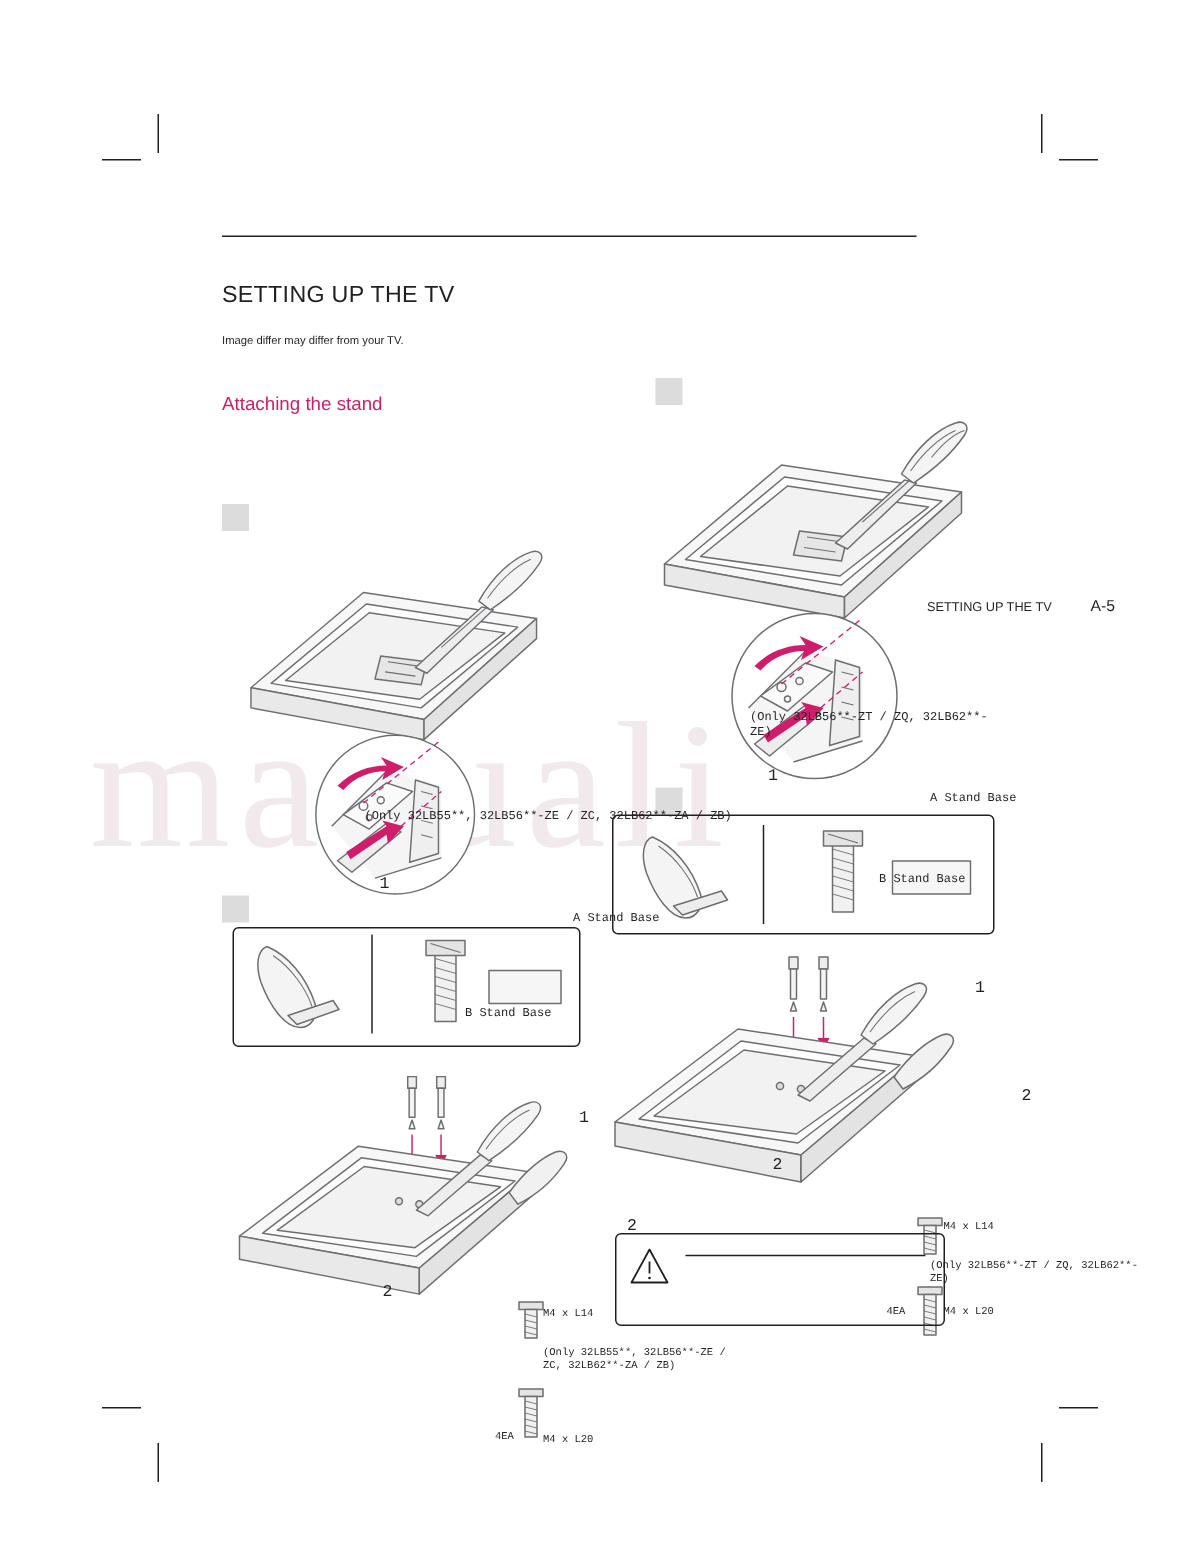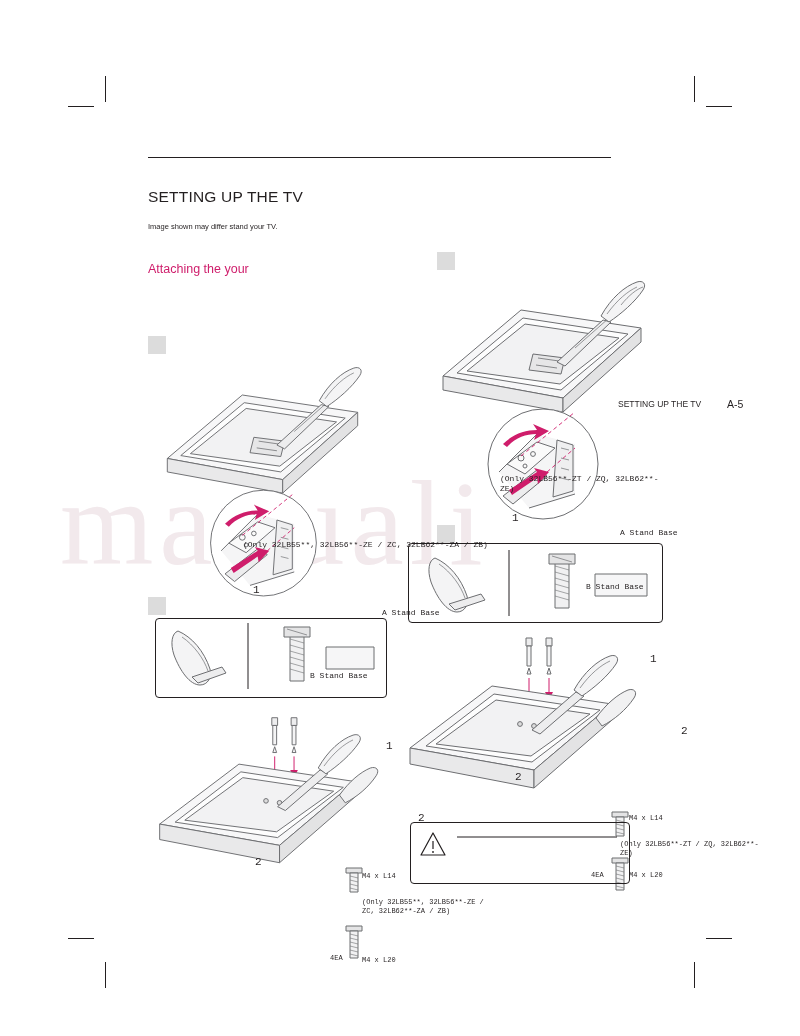--- a/index.html
+++ b/index.html
@@ -100,22 +100,22 @@
 <div class="crop h" style="left:706px; top:106px;"></div>
 <div class="crop h" style="left:68px; top:938px;"></div>
 <div class="crop h" style="left:706px; top:938px;"></div>
 <div class="crop v" style="left:105px; top:962px;"></div>
 <div class="crop v" style="left:694px; top:962px;"></div>
 
 <div class="watermark">manuali</div>
 
 <div class="rule"></div>
 <div class="page-title">SETTING UP THE TV</div>
-<div class="note">Image shown may differ stand your TV.</div>
-<div class="section-title">Attaching the your</div>
+<div class="note">Image differ may differ from your TV.</div>
+<div class="section-title">Attaching the stand</div>
 <div class="running-head">SETTING UP THE TV</div>
 <div class="folio">A-5</div>
 
 <div class="step-box" style="left:437px; top:252px;"></div>
 <div class="step-box" style="left:148px; top:336px;"></div>
 <div class="step-box" style="left:437px; top:525px;"></div>
 <div class="step-box" style="left:148px; top:597px;"></div>
 
 <div class="illus" style="left:425px; top:258px;">
 <svg width="260" height="260" viewBox="0 0 260 260">

